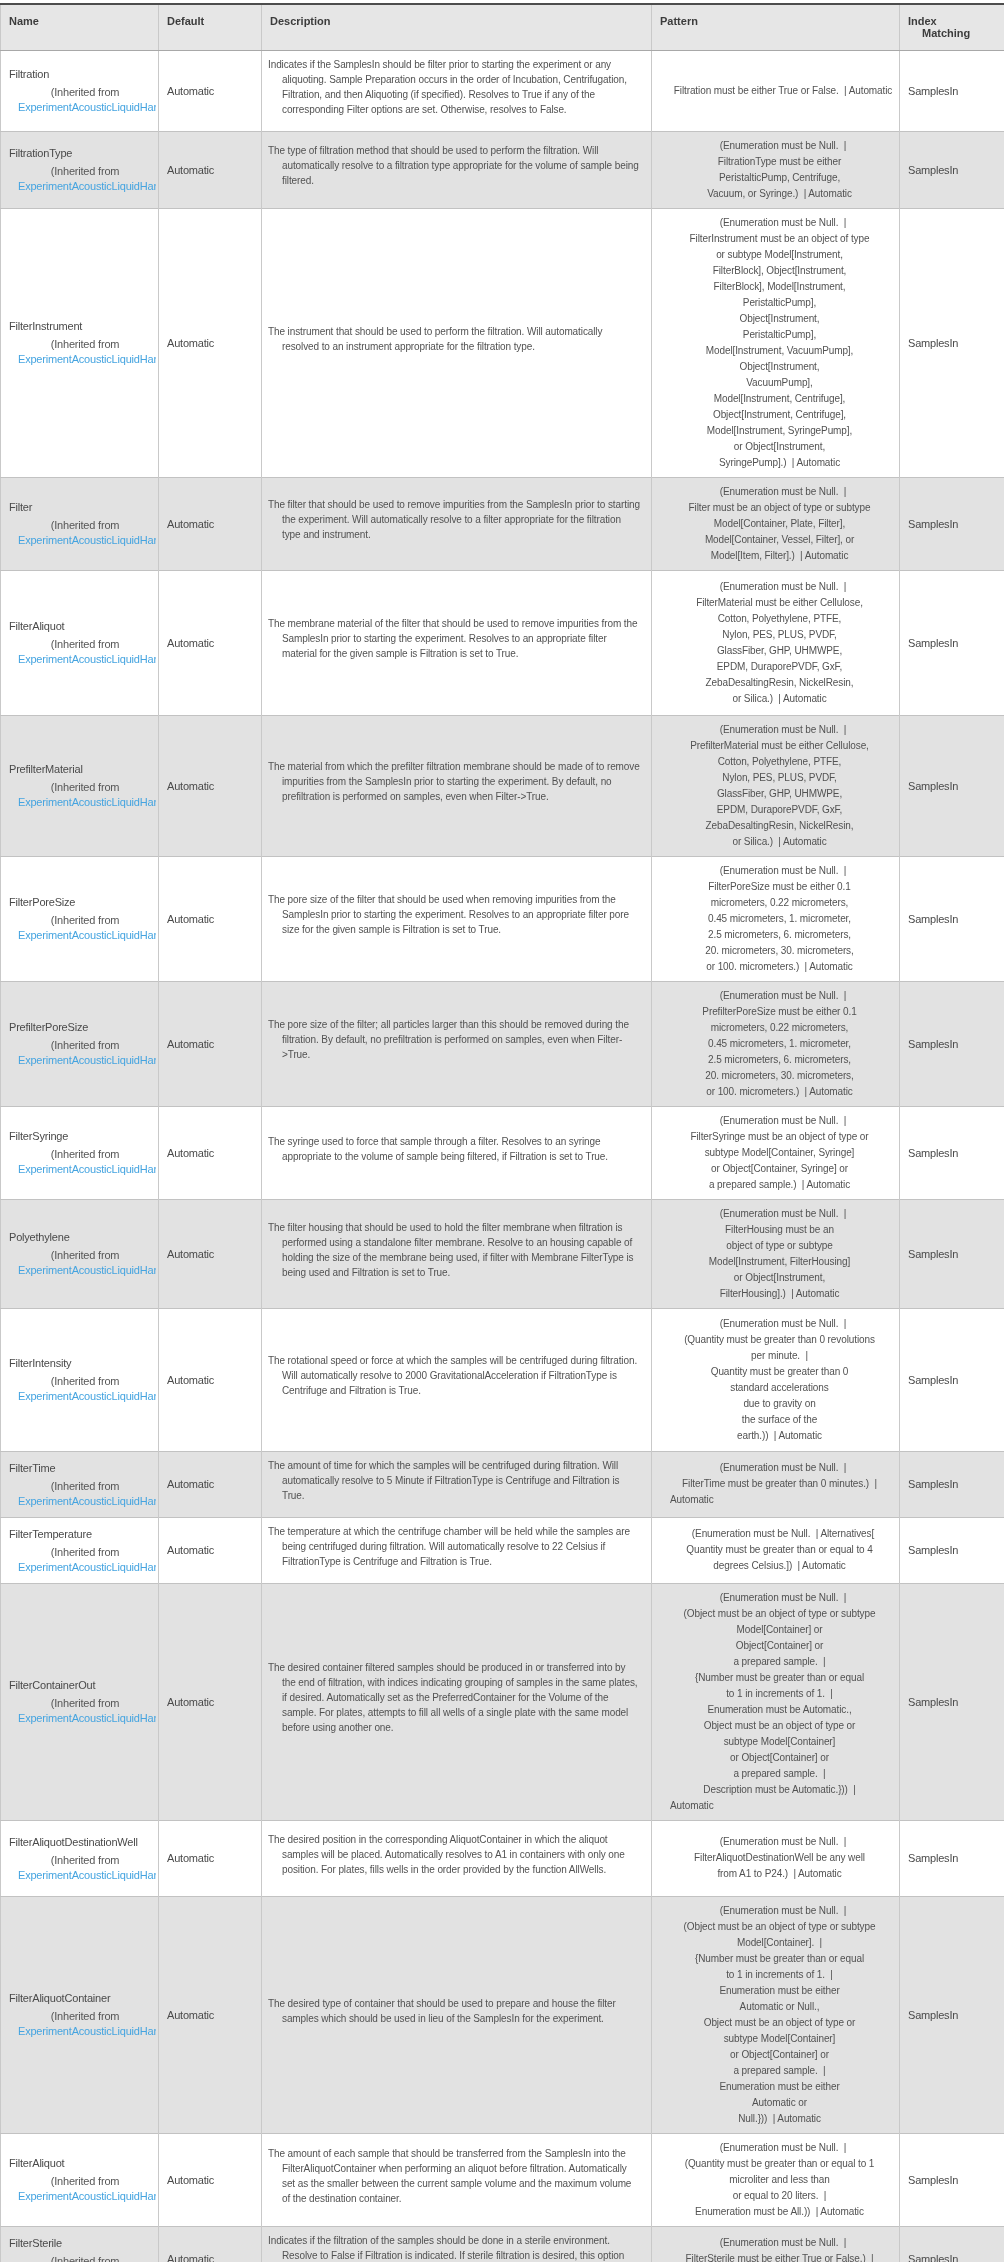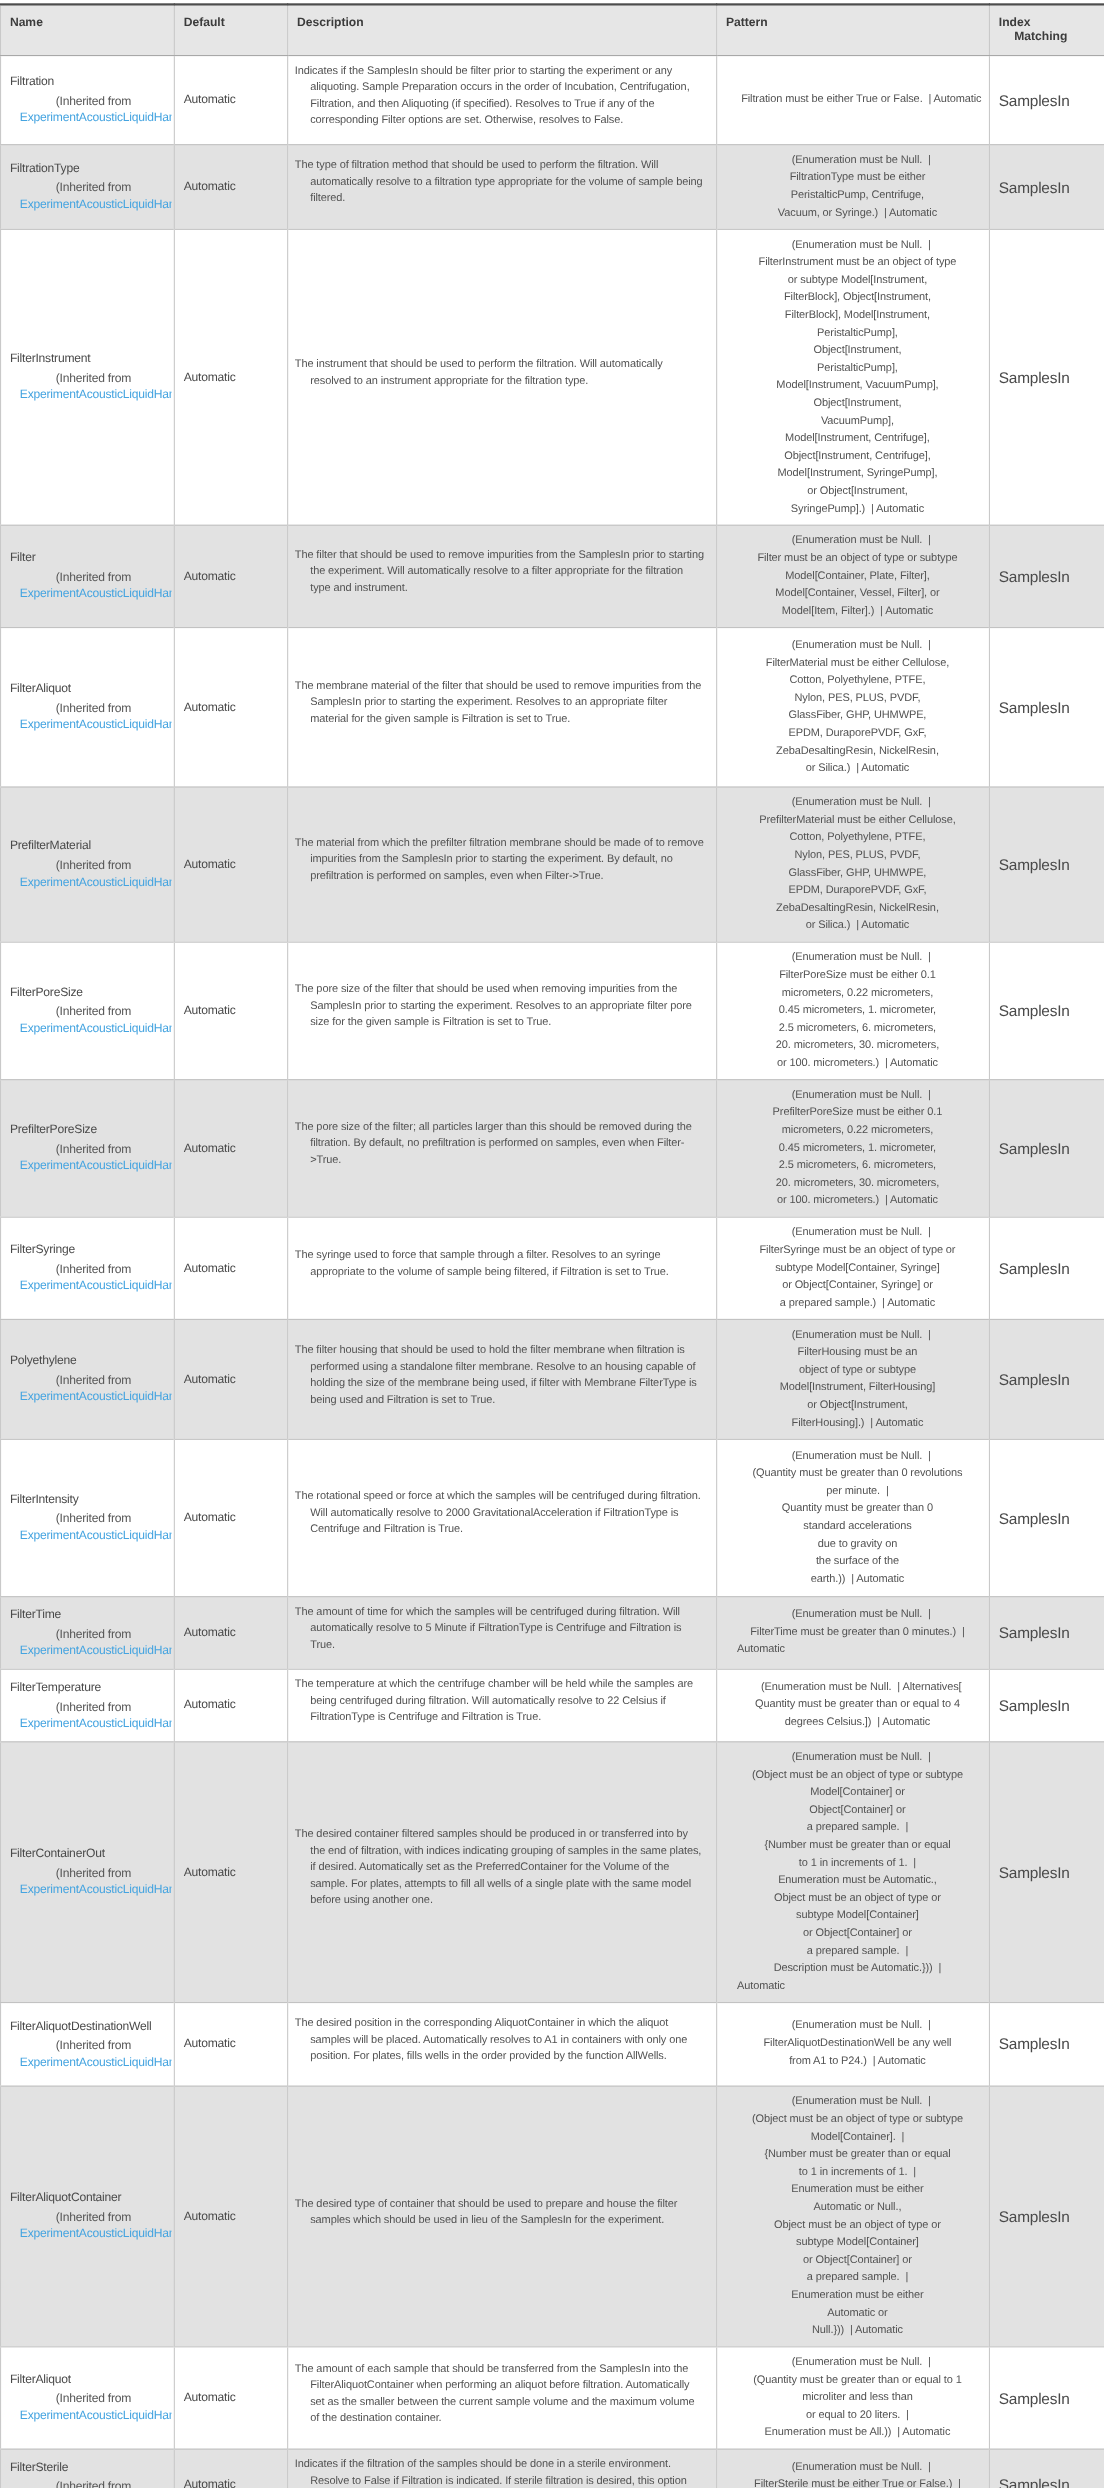--- a/index.html
+++ b/index.html
@@ -55,21 +55,21 @@
   .lnk{
     line-height:15px;
     padding-left:9px;
     color:var(--c-link);
     white-space:nowrap;
     overflow:hidden;
     cursor:pointer;
   }
   
   .def-cell{padding-left:8px;font-size:11px;letter-spacing:-0.2px;color:#4a4a4a;}
-  .idx-cell{padding-left:8px;font-size:14px;letter-spacing:-0.2px;color:#4a4a4a;}
+  .idx-cell{padding-left:8px;font-size:11px;letter-spacing:-0.2px;color:#4a4a4a;}
   
   .desc-cell{padding:6px 10px 14px 6px;}
   .desc-p{
     line-height:15px;
     text-indent:-14px;
     padding-left:14px;
     color:#525252;
   }
   
   .pat-cell{padding:6px 4px;}

